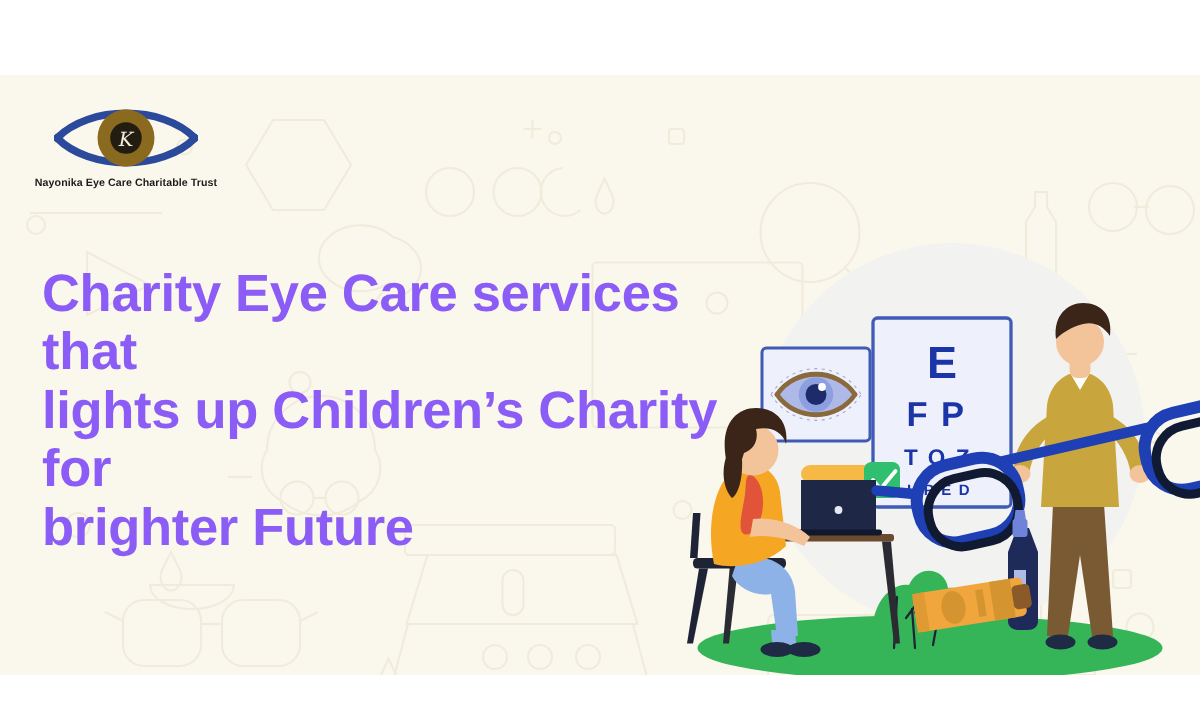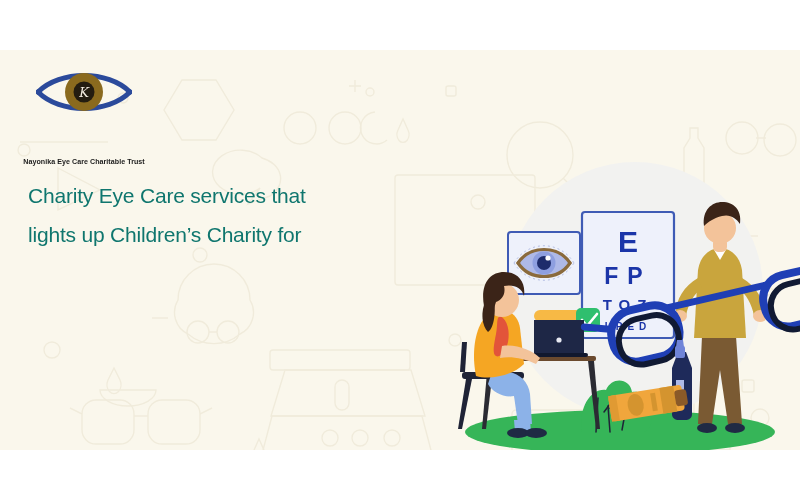--- a/index.html
+++ b/index.html
@@ -19,28 +19,27 @@
   
   .watermarks{position:absolute;left:0;top:0;width:800px;height:400px;opacity:.5;}
 
   
   .logo{position:absolute;left:14px;top:68px;width:140px;height:70px;}
   .logo-mark{position:absolute;left:22px;top:0;width:96px;height:48px;}
   .logo-text{
     position:absolute;left:0;top:50px;width:140px;text-align:center;
     font-size:7.1px;font-weight:bold;color:#1b1b1b;letter-spacing:.05px;
     white-space:nowrap;
-    margin-top:40px;
   }
 
   
   .headline{
     position:absolute;left:28px;top:176px;width:470px;
-    font-size:21px;line-height:39px;font-weight:normal;
-    color:#0f766e;letter-spacing:-.2px;
+    font-size:35px;line-height:39px;font-weight:bold;
+    color:#8b5cf6;letter-spacing:-.2px;
   }
   .headline .ln{display:block;}
 
   
   .illus{position:absolute;left:430px;top:150px;width:370px;height:300px;}
 </style>
 </head>
 <body>
 
 <div class="stage">
@@ -141,20 +140,21 @@
       <circle cx="48" cy="24" r="19" fill="#8a6a1e"></circle>
       <circle cx="48" cy="24" r="10.5" fill="#231c10"></circle>
       <text x="48" y="29" text-anchor="middle" font-family="DejaVu Serif, serif" font-style="italic" font-size="13" fill="#f3ece0">K</text>
     </svg>
     <div class="logo-text">Nayonika Eye Care Charitable Trust</div>
   </div>
 
   <div class="headline">
     <span class="ln">Charity Eye Care services that</span>
     <span class="ln">lights up Children’s Charity for</span>
+    <span class="ln">brighter Future</span>
   </div>
 
   <svg class="illus" viewBox="0 0 370 300">
 
     <circle cx="205" cy="140" r="128" fill="#f2f2f0"></circle>
 
     <ellipse cx="190" cy="282" rx="155" ry="22" fill="#36b558"></ellipse>
 
     <g>
       <rect x="152" y="62" width="92" height="126" rx="3" fill="#eef1fb" stroke="#3f5bb5" stroke-width="2.2"></rect>

